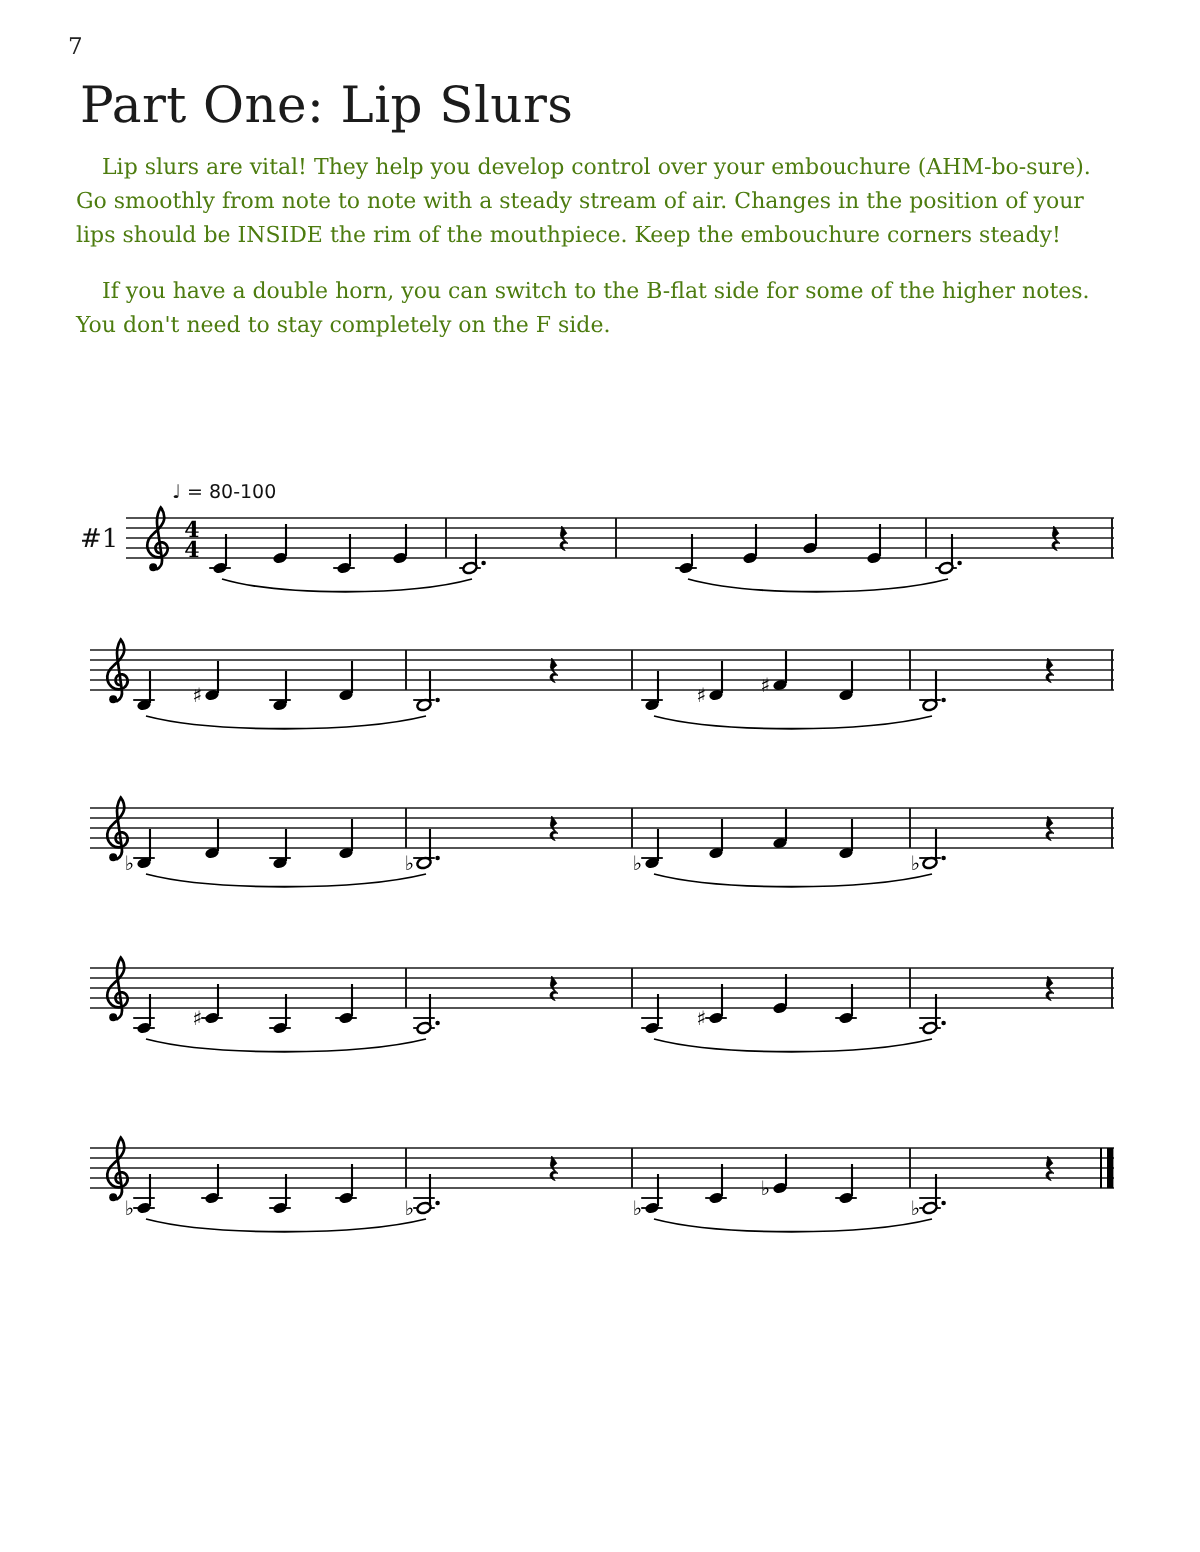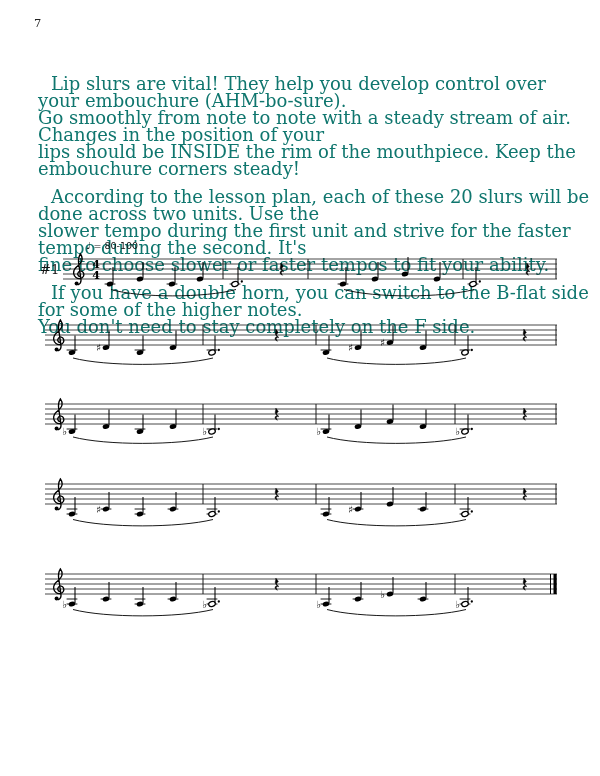--- a/index.html
+++ b/index.html
@@ -18,44 +18,42 @@
   .title{
     position:absolute;left:40px;top:38px;
     font-size:25px;font-weight:400;letter-spacing:.2px;
     color:#1b1b1b;margin:0;
   }
   .paragraphs{
     position:absolute;left:38px;top:75px;width:552px;
   }
   .paragraphs p{
     margin:0 0 11px 0;
-    font-size:18px;line-height:17px;
+    font-size:11px;line-height:17px;
     white-space:pre-line;
     text-indent:13px;
-    color:#0f766e;
+    color:#4d7c0f;
   }
   .music-area{position:absolute;left:0;top:0;width:600px;height:776px;}
   .music-area svg{position:absolute;}
   .footer-note{
     position:absolute;right:14px;top:634px;
     font-size:11.5px;color:#222;
   }
 </style>
 </head>
 <body>
 
 <div class="page">
   <span class="page-number">7</span>
+  <h1 class="title">Part One: Lip Slurs</h1>
   <div class="paragraphs" id="paragraphs">
       <p>Lip slurs are vital! They help you develop control over your embouchure (AHM-bo-sure).
 Go smoothly from note to note with a steady stream of air. Changes in the position of your
 lips should be INSIDE the rim of the mouthpiece. Keep the embouchure corners steady!</p>
-      <p>According to the lesson plan, each of these 20 slurs will be done across two units. Use the
-slower tempo during the first unit and strive for the faster tempo during the second. It's
-fine to choose slower or faster tempos to fit your ability.</p>
       <p>If you have a double horn, you can switch to the B-flat side for some of the higher notes.
 You don't need to stay completely on the F side.</p>
     </div>
   <div class="music-area" id="music">
       <svg width="530" height="70" viewBox="0 0 530 70" style="left: 30px; top: 237px;">
         <g>
           <line x1="33" y1="22" x2="527" y2="22" stroke="#1a1a1a" stroke-width="0.8"></line>
           <line x1="33" y1="27" x2="527" y2="27" stroke="#1a1a1a" stroke-width="0.8"></line>
           <line x1="33" y1="32" x2="527" y2="32" stroke="#1a1a1a" stroke-width="0.8"></line>
           <line x1="33" y1="37" x2="527" y2="37" stroke="#1a1a1a" stroke-width="0.8"></line>

